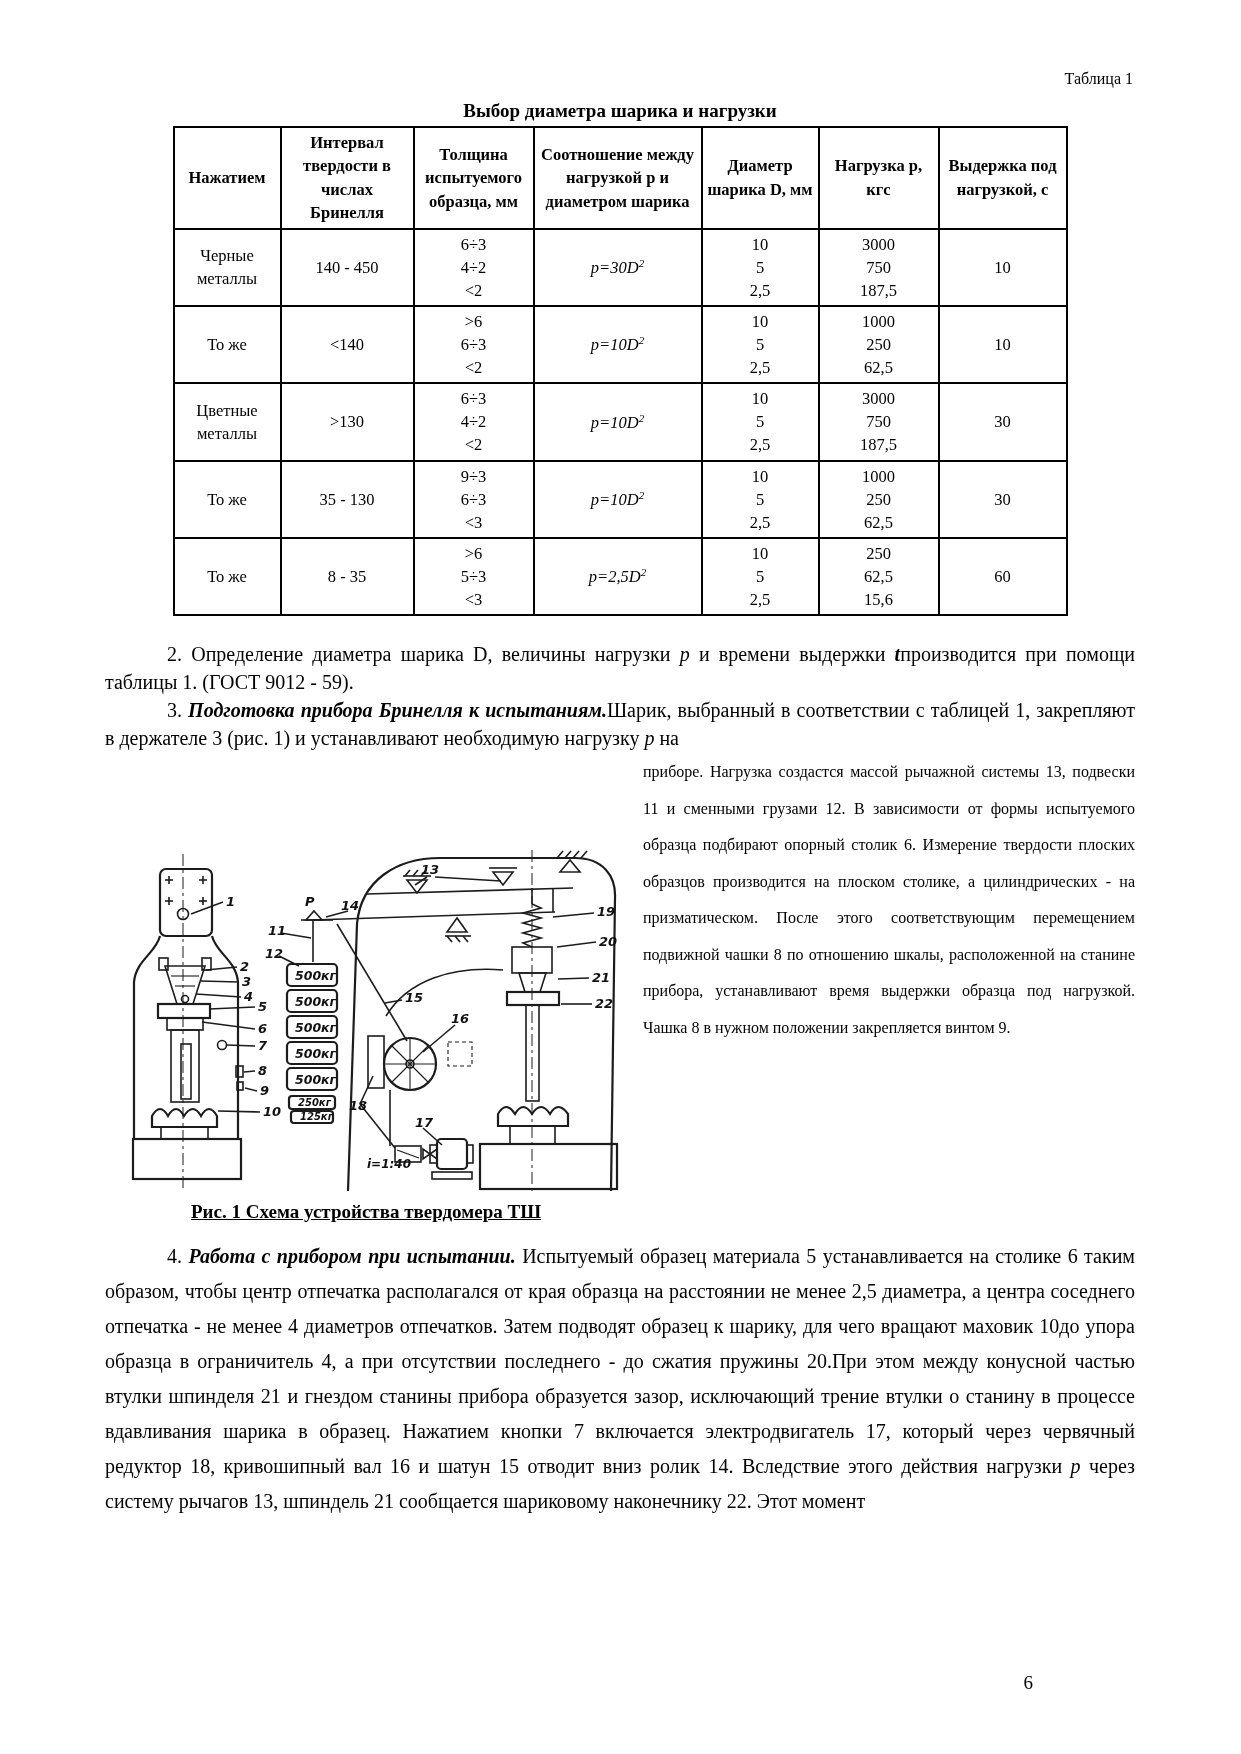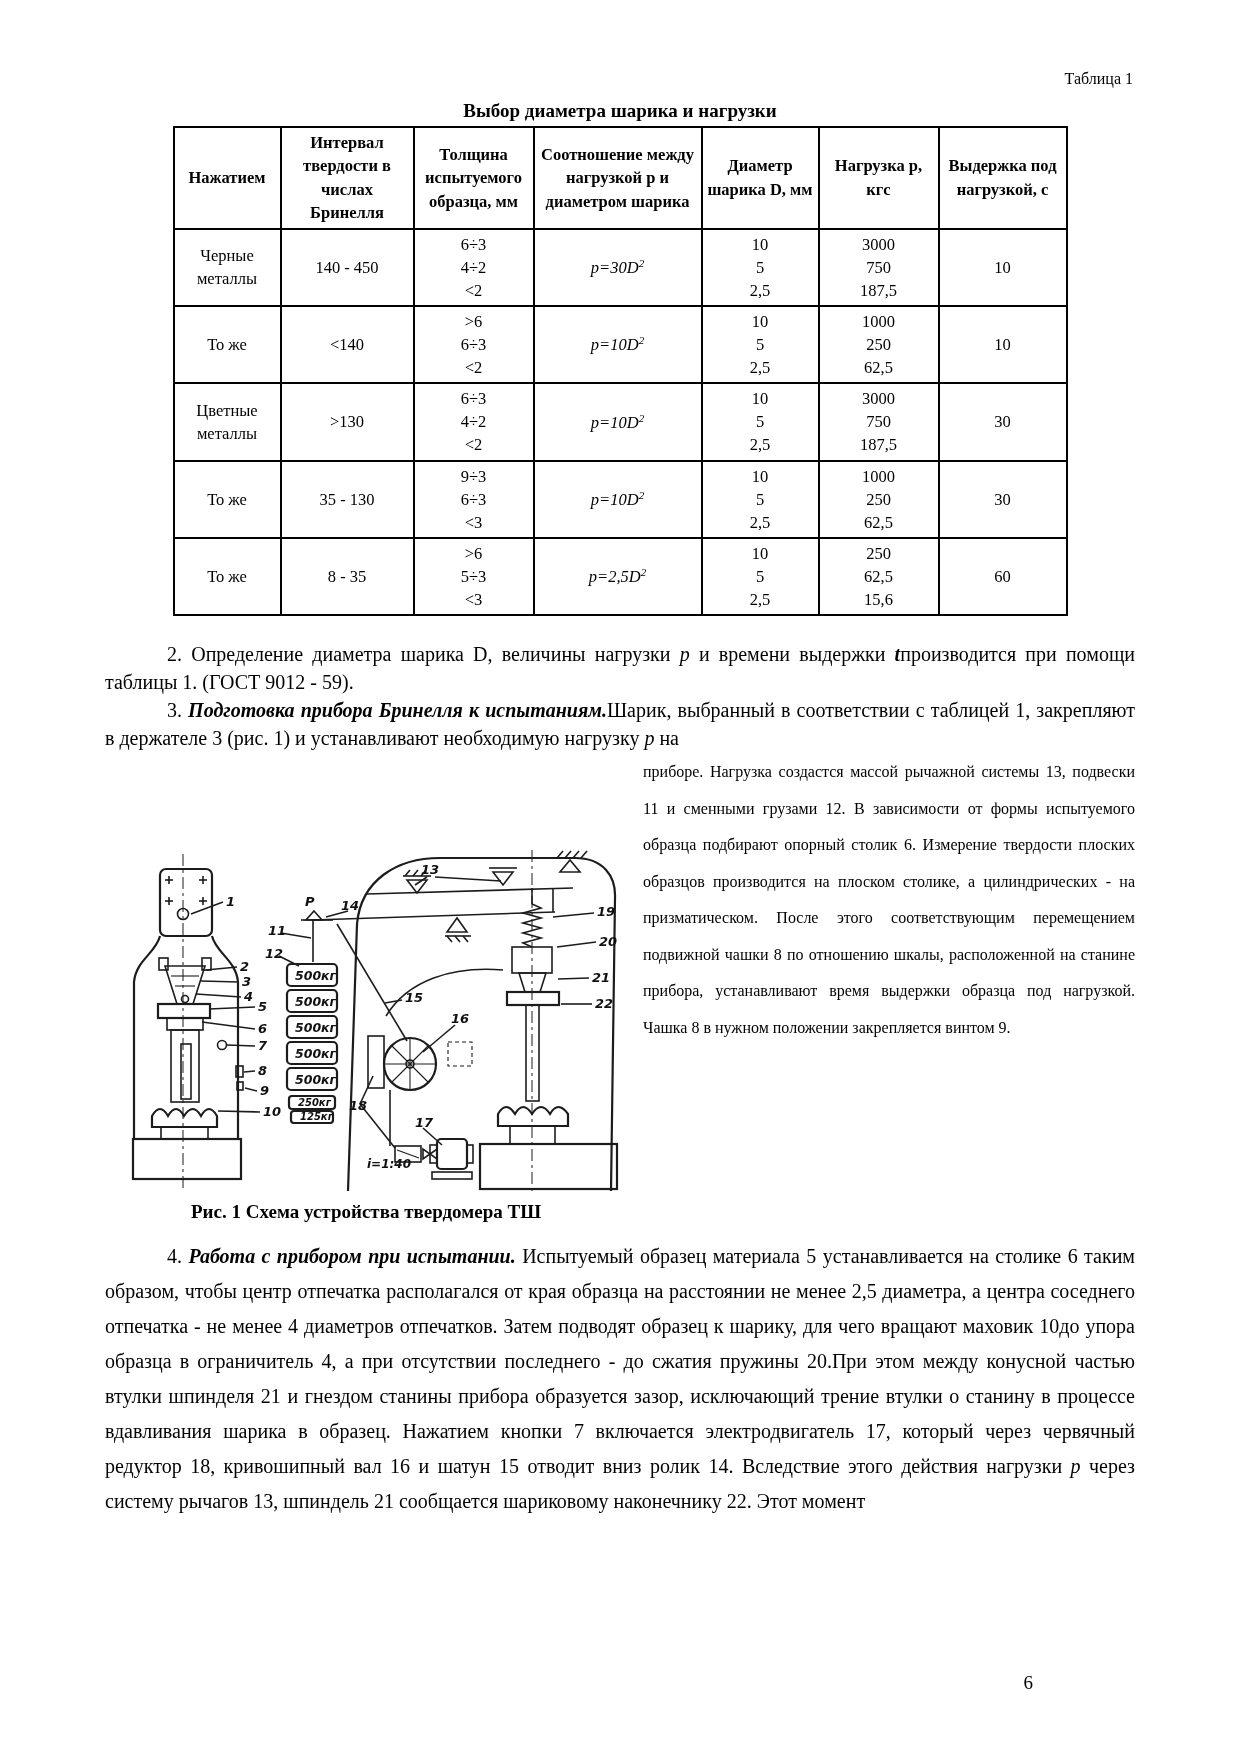--- a/index.html
+++ b/index.html
@@ -19,21 +19,21 @@
   table.spec th{font-size:16.5px;font-weight:bold;line-height:1.42;}
   table.spec td{font-size:16.5px;line-height:1.4;}
   .formula{font-style:italic;}
   .formula sup{font-size:11px;}
   .para{font-size:20px;line-height:28px;text-align:justify;text-indent:62px;margin:0;}
   .para2{margin-top:24px;}
   .it{font-style:italic;}
   .bi{font-style:italic;font-weight:bold;}
   .figwrap{margin-top:2px;}
   .figure-box{float:left;width:522px;}
-  .fig-caption{font-size:19px;font-weight:bold;text-align:center;line-height:27px;margin-top:4px;}
+  .fig-caption{font-size:19px;font-weight:bold;text-align:center;line-height:27px;margin-top:4px;text-decoration:underline;}
   .right-col{overflow:hidden;padding-left:16px;font-size:16px;line-height:36.5px;text-align:justify;}
   .para4{clear:both;padding-top:14px;line-height:35px;}
   .page-num{position:absolute;top:1672px;right:208px;font-size:19px;}
   
   .fig-svg{display:block;}
   .fig-svg path,.fig-svg line,.fig-svg rect,.fig-svg circle,.fig-svg polyline{
     fill:none;stroke:#1c1c1c;stroke-width:1.6;
   }
   .fig-svg .hv{stroke-width:2.2;}
   .fig-svg .thin{stroke-width:1.1;}

